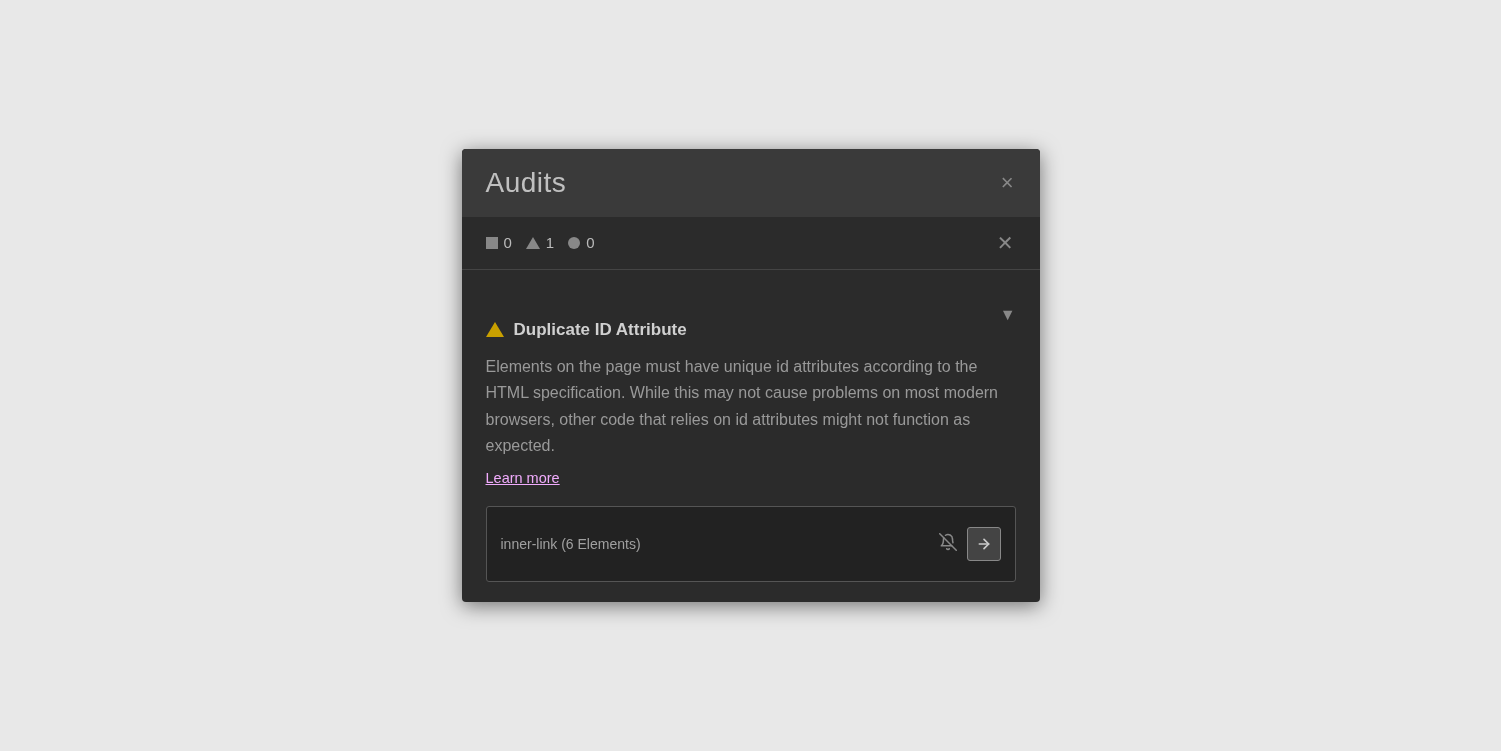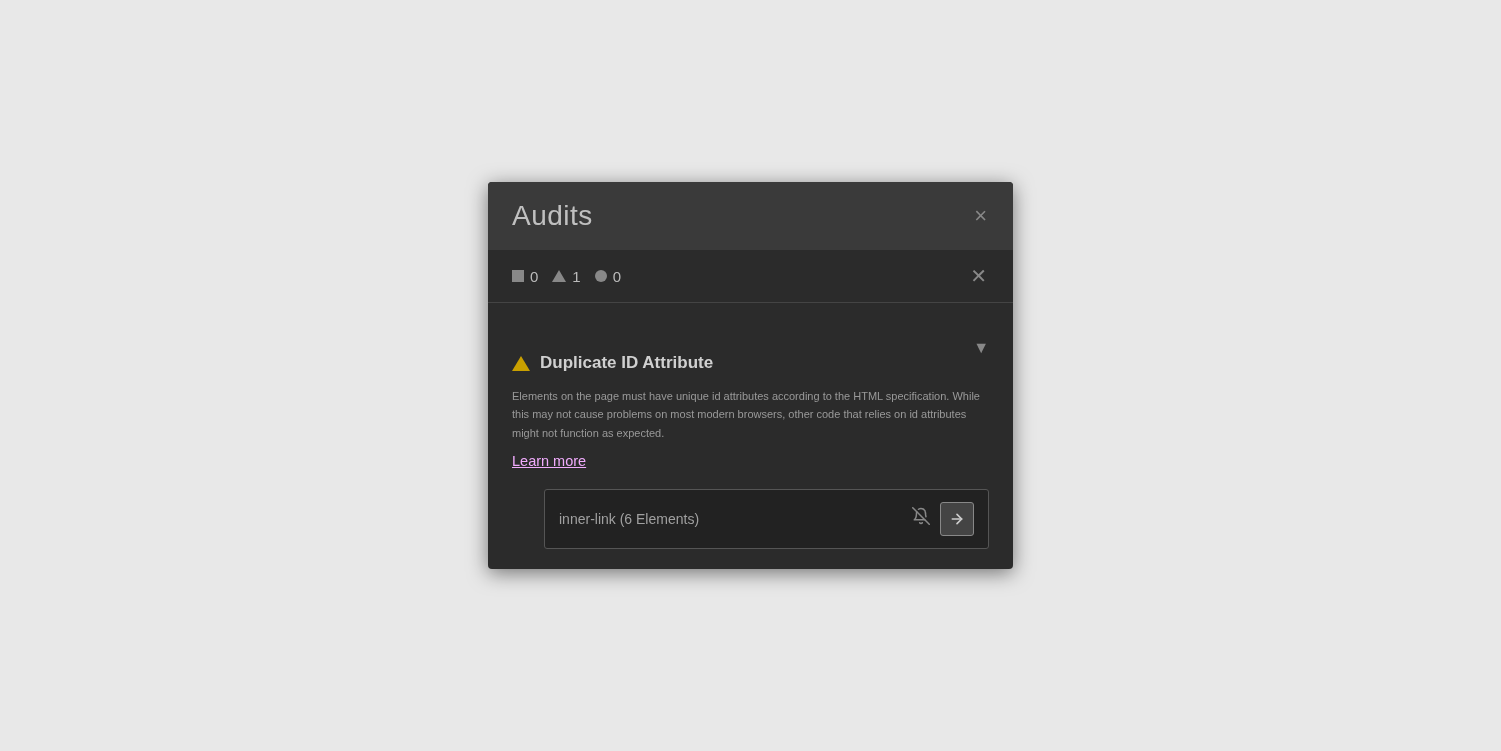--- a/index.html
+++ b/index.html
@@ -8,21 +8,21 @@
       width: 1501px;
       height: 751px;
       background: #e8e8e8;
       display: flex;
       align-items: center;
       justify-content: center;
       font-family: -apple-system, BlinkMacSystemFont, 'Segoe UI', sans-serif;
     }
 
     .panel {
-      width: 525px;
+      width: 578px;
       background: #2b2b2b;
       border-radius: 4px;
       overflow: hidden;
       box-shadow: 0 4px 20px rgba(0,0,0,0.5);
     }
 
     
     .panel-header {
       background: #3a3a3a;
       padding: 18px 20px 18px 24px;
@@ -149,21 +149,21 @@
       color: #d0d0d0;
     }
 
     .chevron-down {
       color: #888;
       font-size: 16px;
       cursor: pointer;
     }
 
     .issue-description {
-      font-size: 11px;
+      font-size: 16px;
       line-height: 1.65;
       color: #999;
       margin-left: 0;
       margin-bottom: 10px;
     }
 
     .learn-more {
       color: #f0abfc;
       font-size: 14.5px;
       text-decoration: underline;
@@ -173,23 +173,22 @@
     }
 
     
     .element-row {
       background: #222;
       border: 1px solid #555;
       border-radius: 3px;
       display: flex;
       align-items: center;
       justify-content: space-between;
-      padding: 12px 14px;
+      padding: 20px 14px;
       margin-top: 4px;
-      margin-left: 32px;
     }
 
     .element-label {
       font-size: 14px;
       color: #a0a0a0;
     }
 
     .element-actions {
       display: flex;
       align-items: center;

